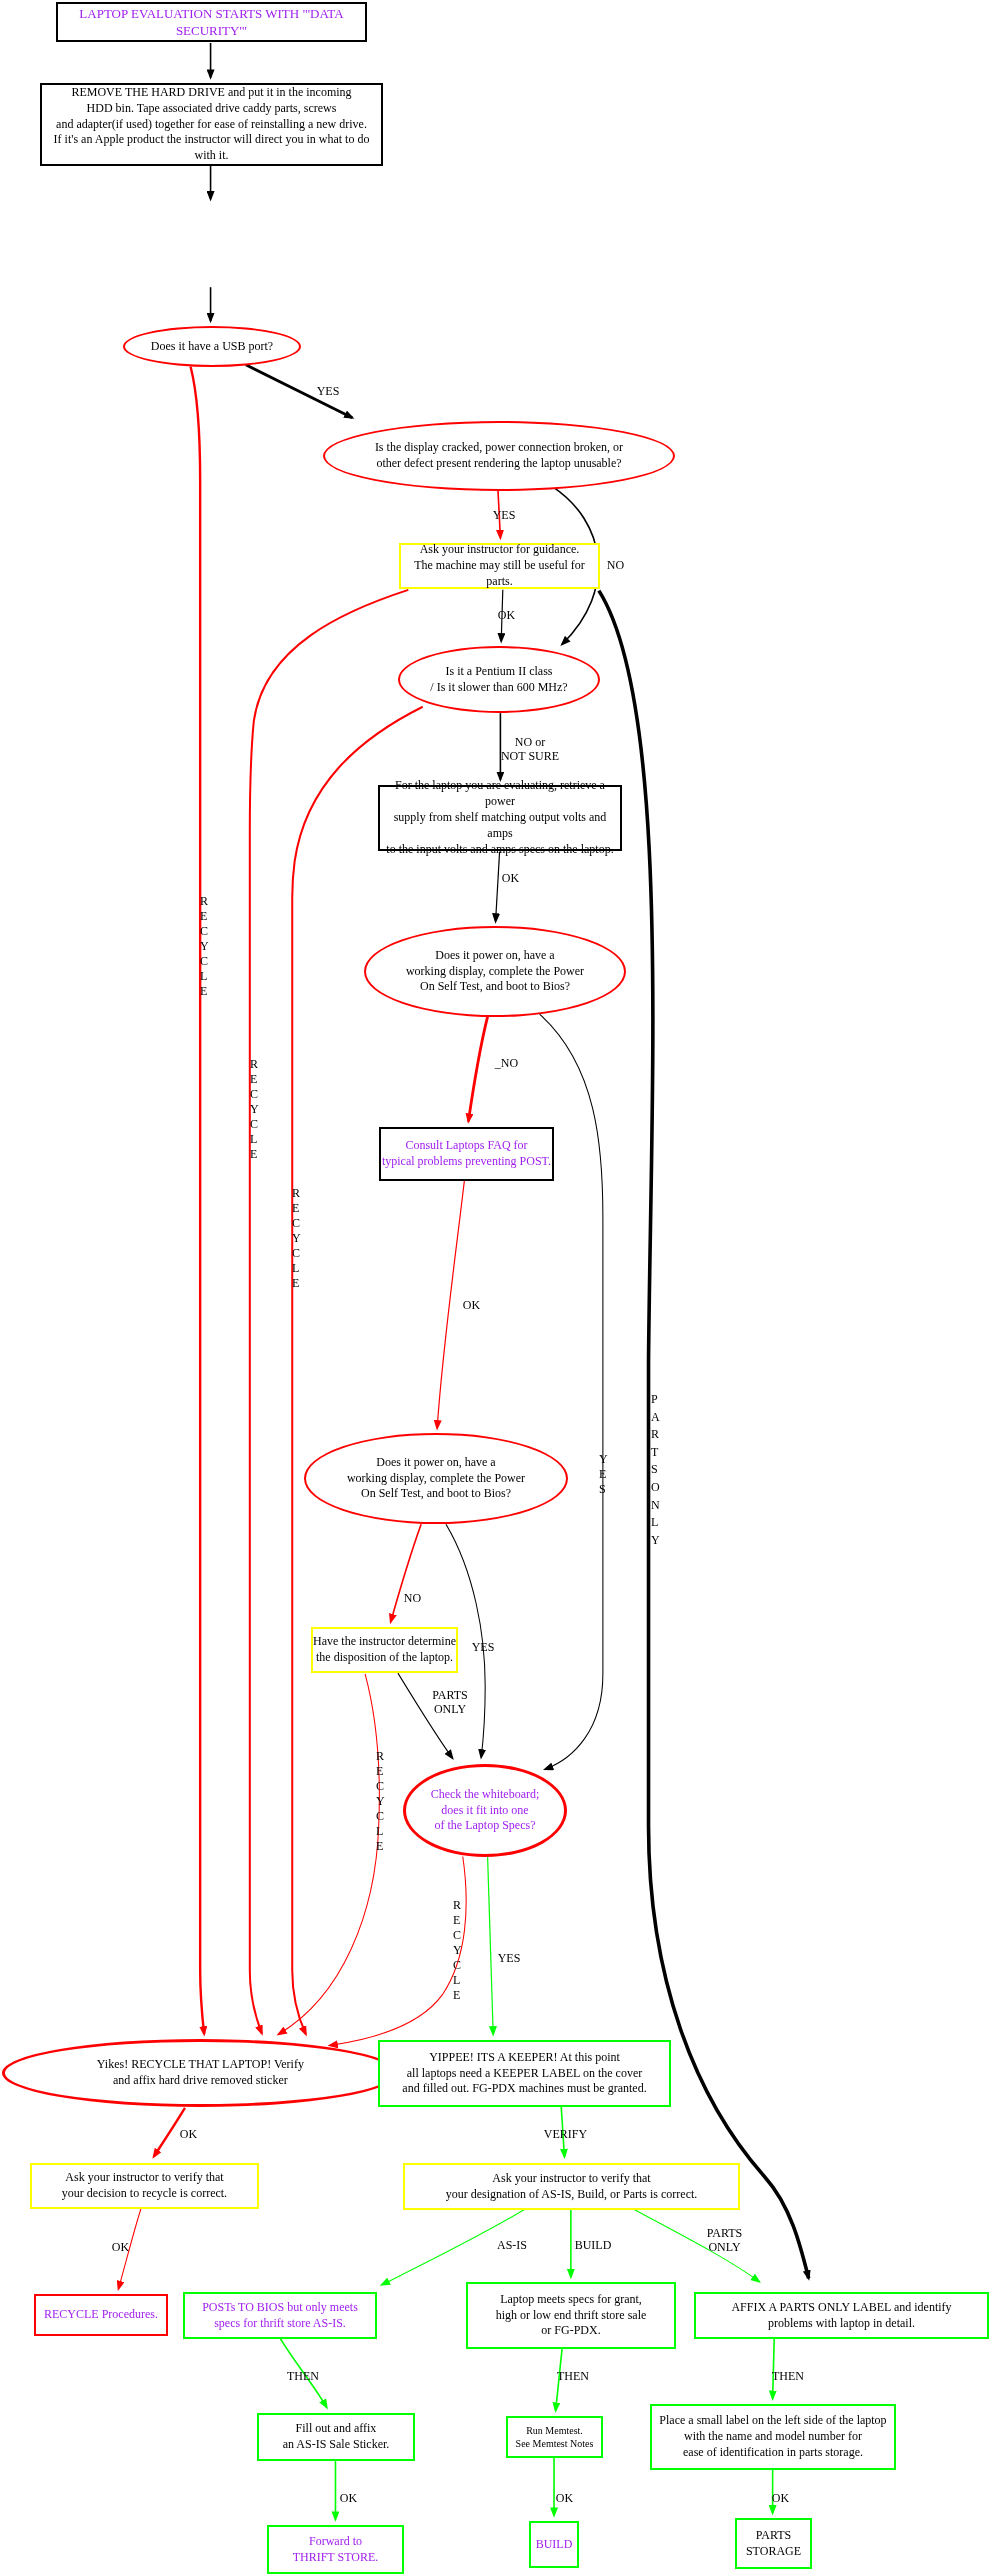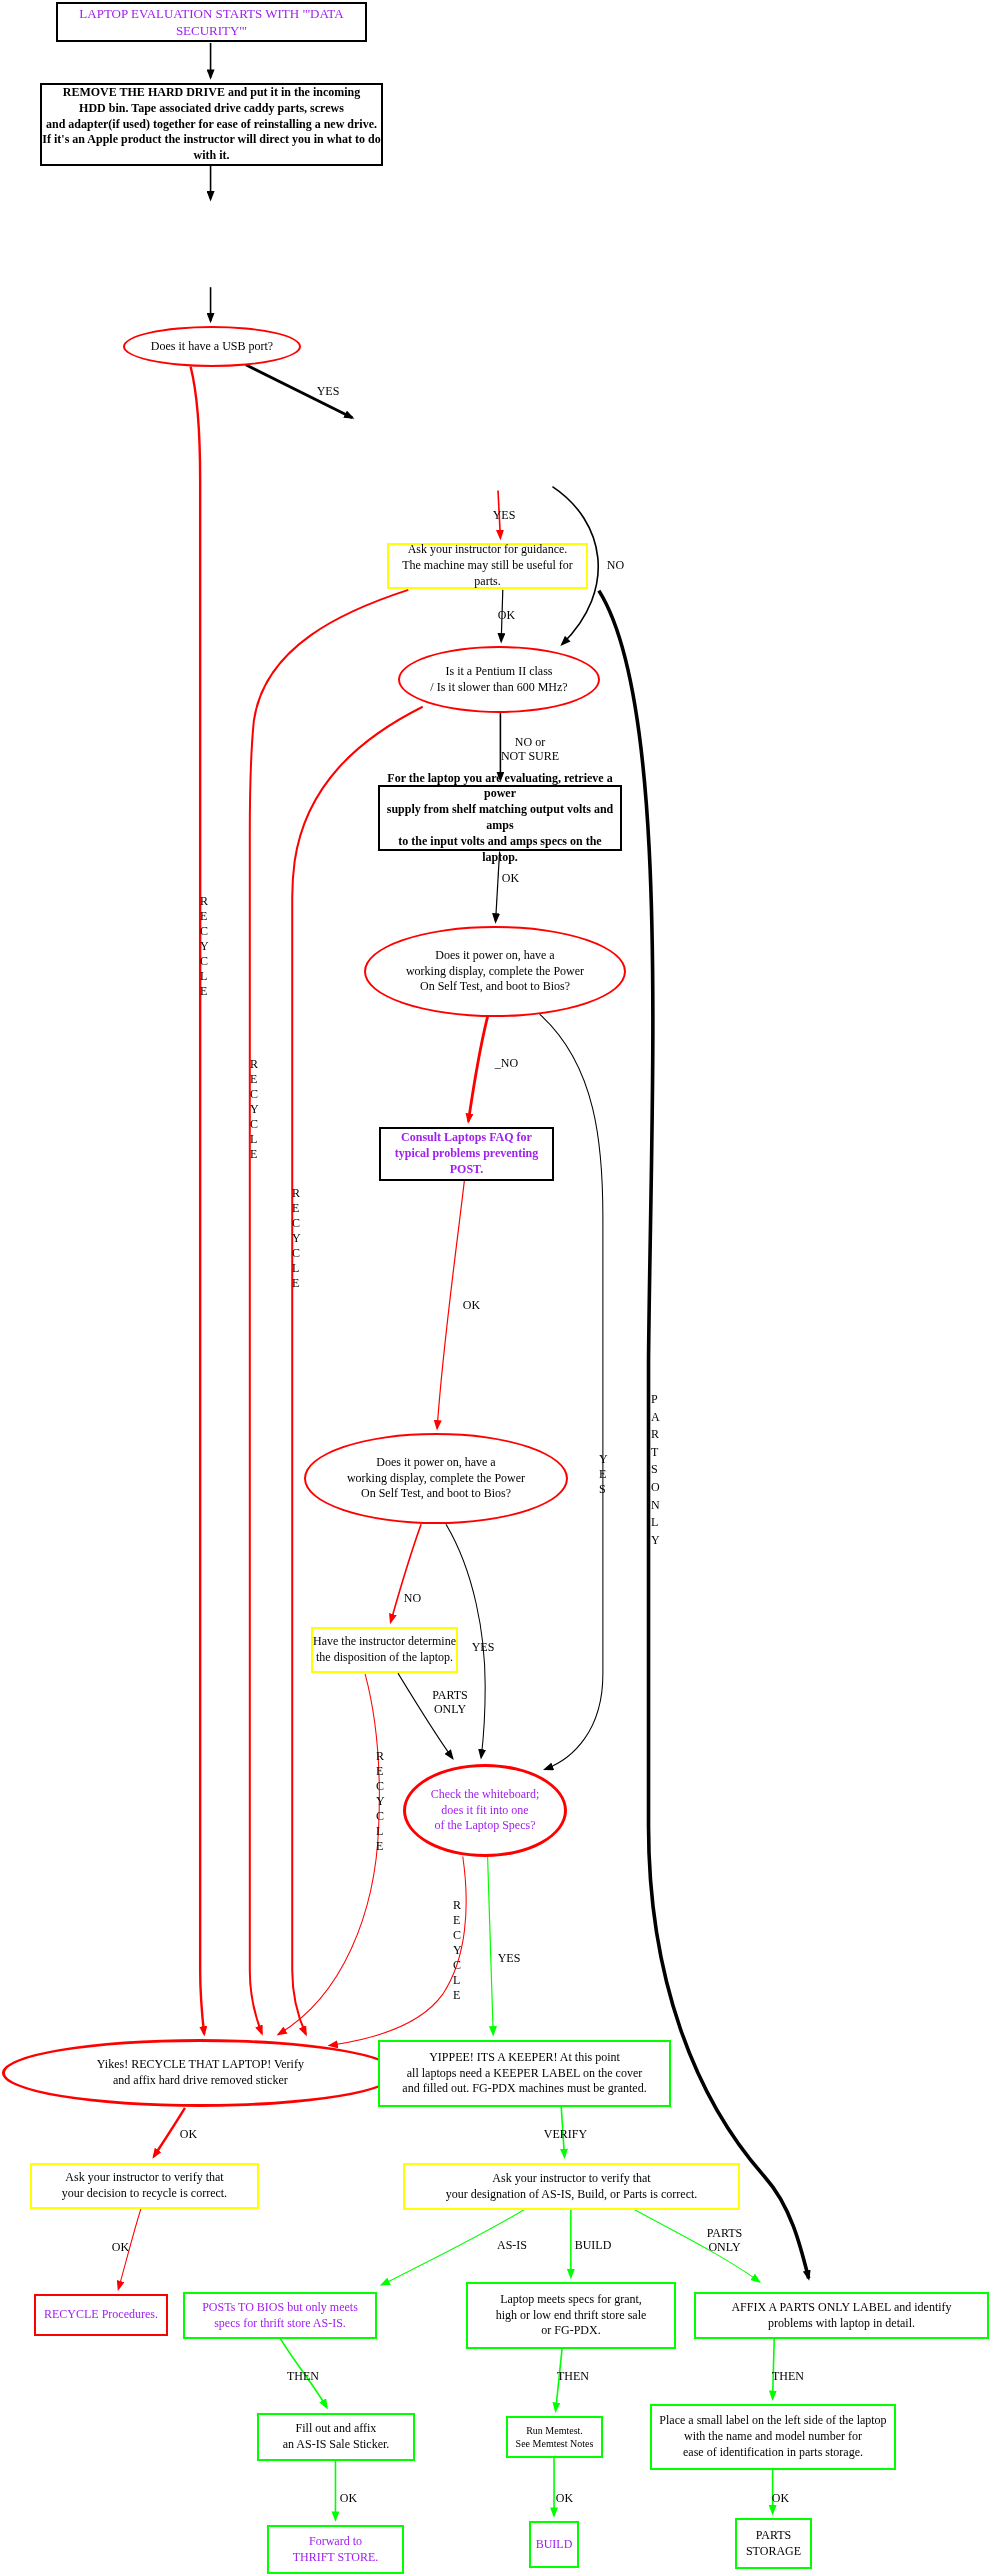--- a/index.html
+++ b/index.html
@@ -3,21 +3,21 @@
 <meta charset="utf-8">
 <style>
   html,body{margin:0;padding:0;background:#fff;}
   #canvas{position:relative;width:996px;height:2576px;background:#fff;overflow:hidden;
           font-family:"Liberation Serif","DejaVu Serif",serif;}
   #edges{position:absolute;left:0;top:0;width:996px;height:2576px;}
   .node{position:absolute;display:flex;align-items:center;justify-content:center;
         text-align:center;white-space:pre-line;background:#fff;box-sizing:border-box;
         font:12px/1.32 "Liberation Serif","DejaVu Serif",serif;color:#000;}
   .ellipse{border-radius:50%;}
-  .bk{border:2px solid #000;font-weight:bold;}
+  .bk{border:2px solid #000;}
   .bk3{border:2.4px solid #000;}
   .rd{border:2.4px solid #ff0000;}
   .rd4{border:3.2px solid #ff0000;}
   .yl{border:2px solid #ffff00;}
   .gr{border:2.4px solid #00ff00;}
   .tp{color:#a020f0;}
   .small{font-size:10px;}
   .big{font-size:13px;}
   .elabel{position:absolute;font:12px/1.2 "Liberation Serif","DejaVu Serif",serif;
           color:#000;text-align:center;white-space:pre-line;}
@@ -80,21 +80,23 @@
     <path d="M967,2920 L965,2995" stroke="#00ff00" stroke-width="2" fill="none" marker-end="url(#mG)"></path>
     <path d="M965,3084 V3138" stroke="#00ff00" stroke-width="2" fill="none" marker-end="url(#mG)"></path>
   </svg>
 
   <div class="node bk3 tp big" style="left:56px;top:2.4px;width:311px;height:40px;">LAPTOP EVALUATION STARTS WITH "'DATA SECURITY'"</div>
   <div class="node bk" style="left:40px;top:83px;width:343px;height:83px;">REMOVE THE HARD DRIVE and put it in the incoming
 HDD bin. Tape associated drive caddy  parts, screws
 and adapter(if used) together for ease of reinstalling a new drive.
 If it's an Apple product the instructor will direct you in what to do with it.</div>
   <div class="node ellipse rd" style="left:123px;top:326px;width:178px;height:41px;">Does it have a USB port?</div>
-  <div class="node yl" style="left:387px;top:543px;width:201px;height:46px;">Ask your instructor for guidance.
+  <div class="node ellipse rd" style="left:323px;top:421px;width:352px;height:70px;">Is the display cracked, power connection broken, or
+other defect present rendering the laptop unusable?</div>
+  <div class="node yl" style="left:399px;top:543px;width:201px;height:46px;">Ask your instructor for guidance.
 The machine may still be useful for parts.</div>
   <div class="node ellipse rd" style="left:398px;top:646px;width:202px;height:67px;">Is it a Pentium II class
 / Is it slower than 600 MHz?</div>
   <div class="node bk" style="left:378px;top:785px;width:244px;height:66px;">For the laptop you are evaluating, retrieve a power
 supply from shelf matching output volts and amps
 to the input volts and amps specs on the laptop.</div>
   <div class="node ellipse rd" style="left:364px;top:926px;width:262px;height:91px;">Does it power on, have a
 working display, complete the Power
 On Self Test, and boot to Bios?</div>
   <div class="node bk tp" style="left:379px;top:1127px;width:175px;height:54px;">Consult Laptops FAQ for

